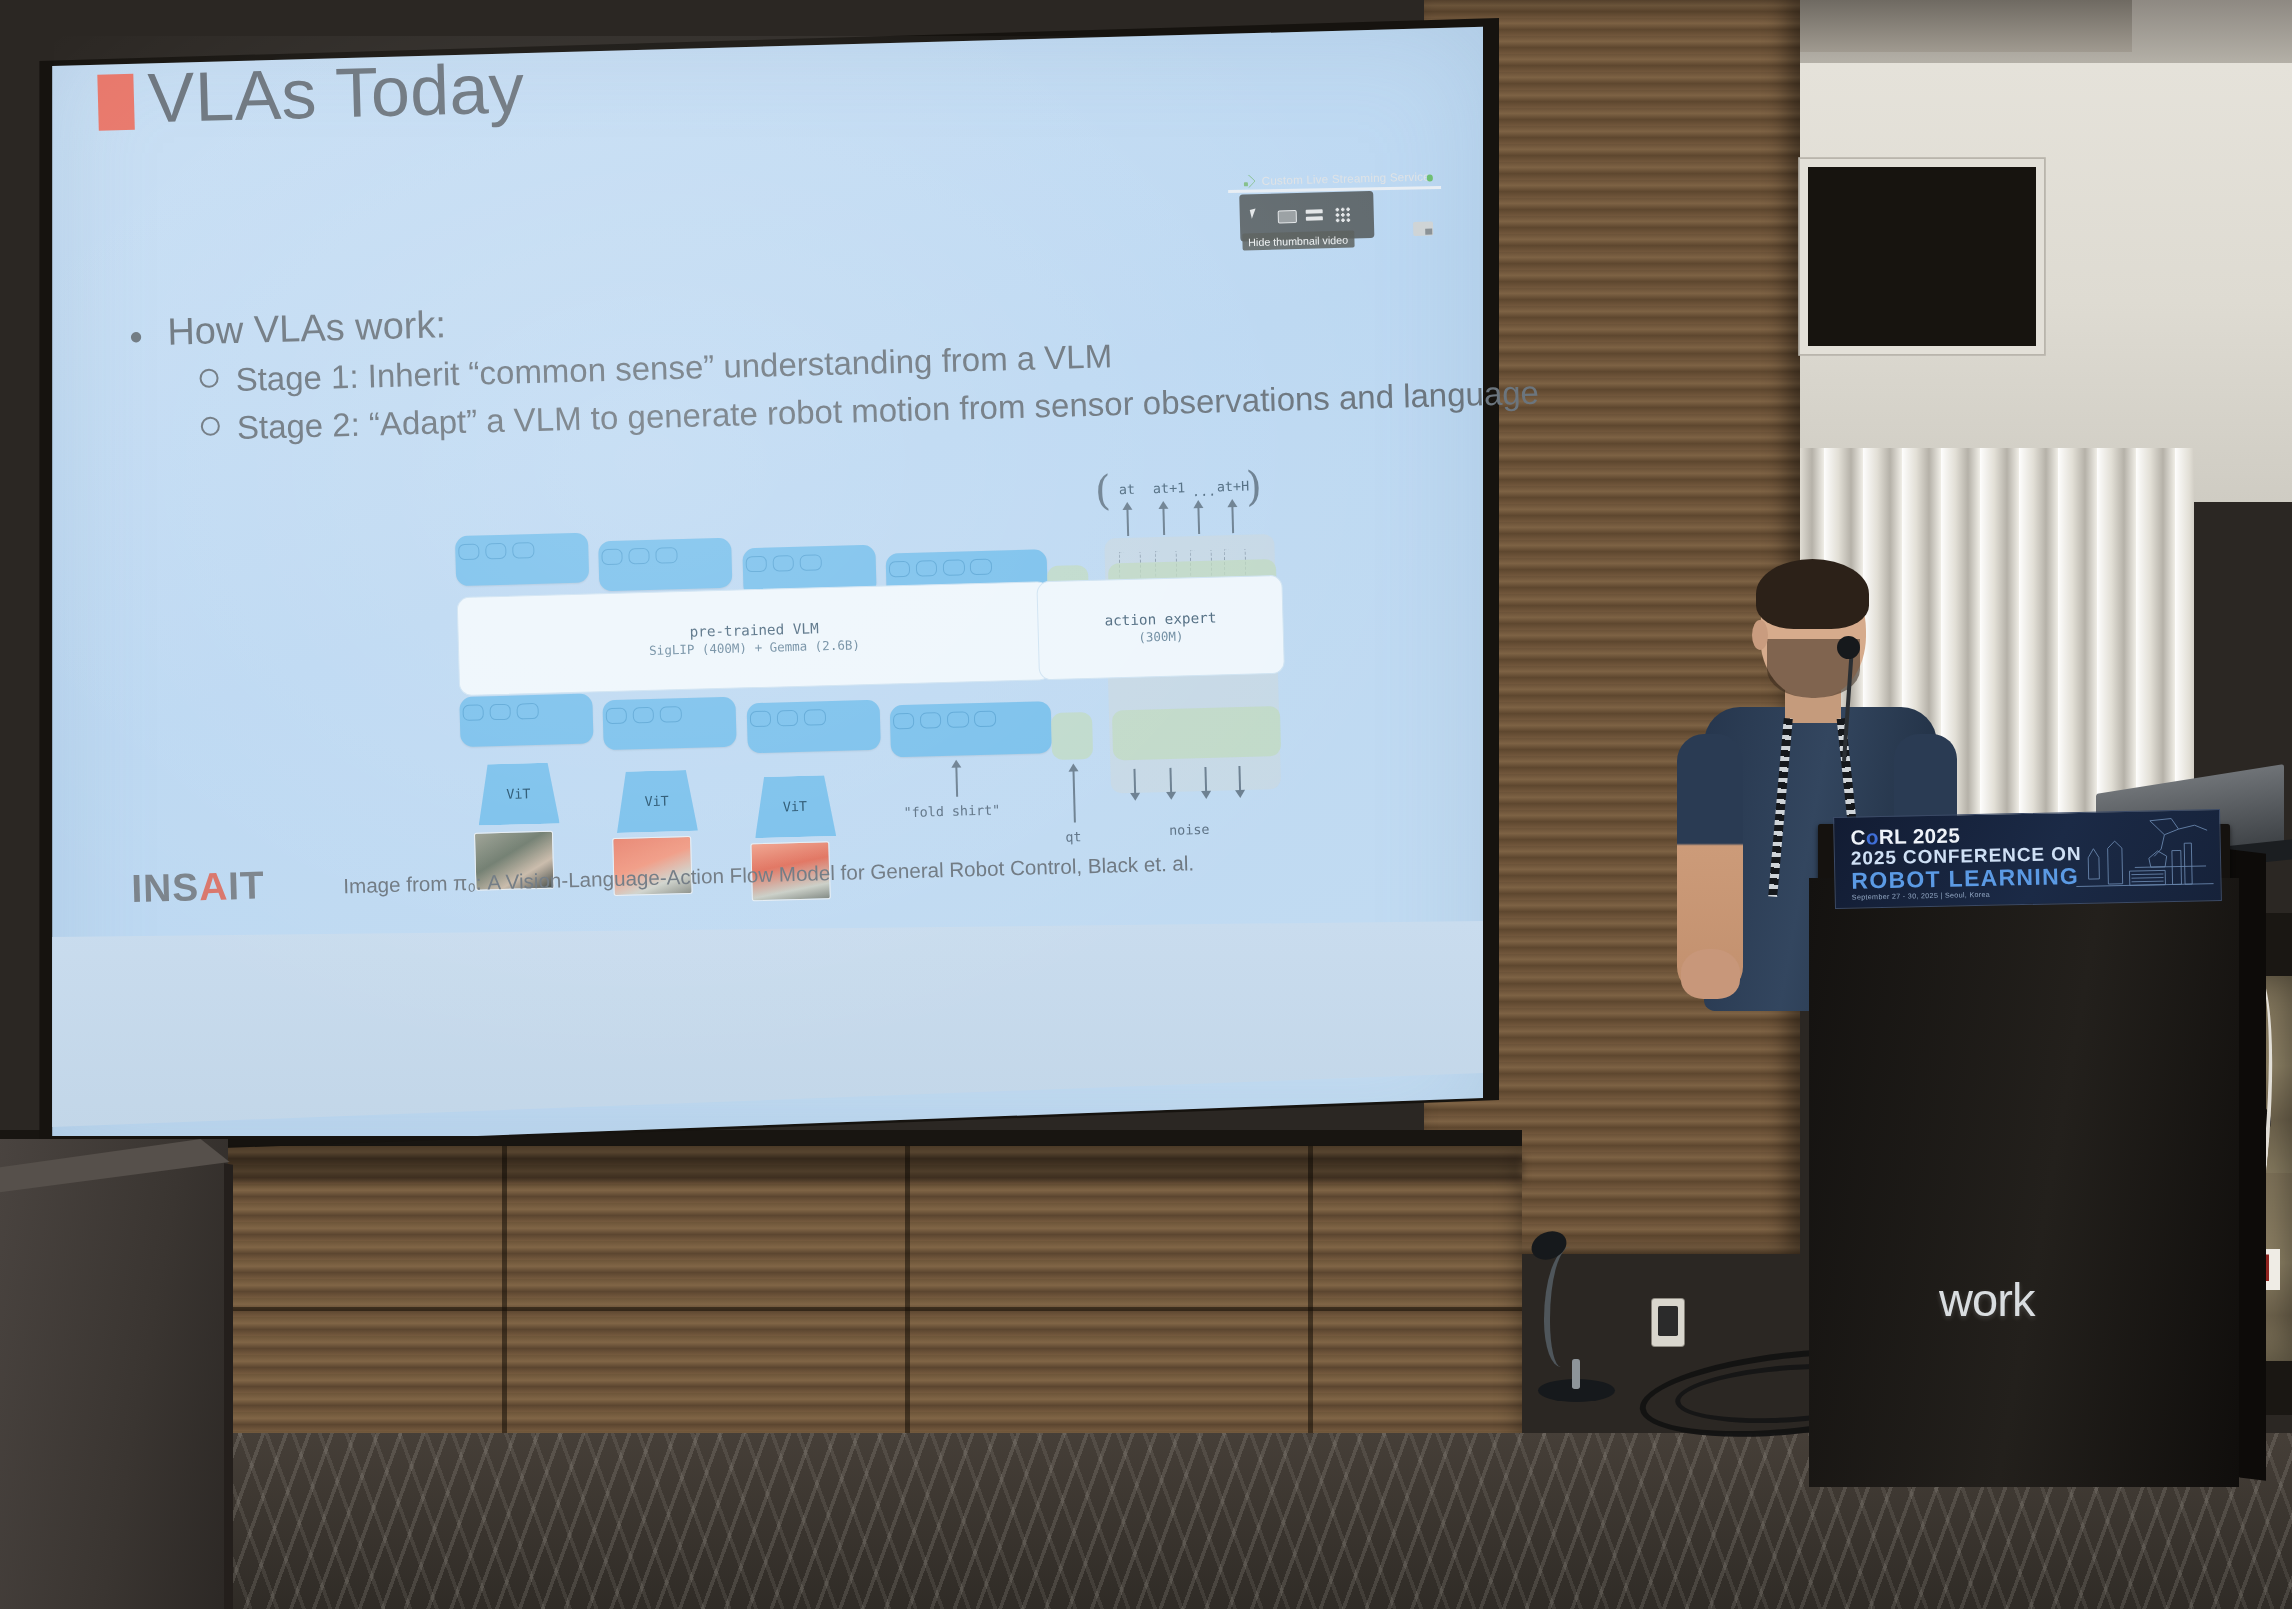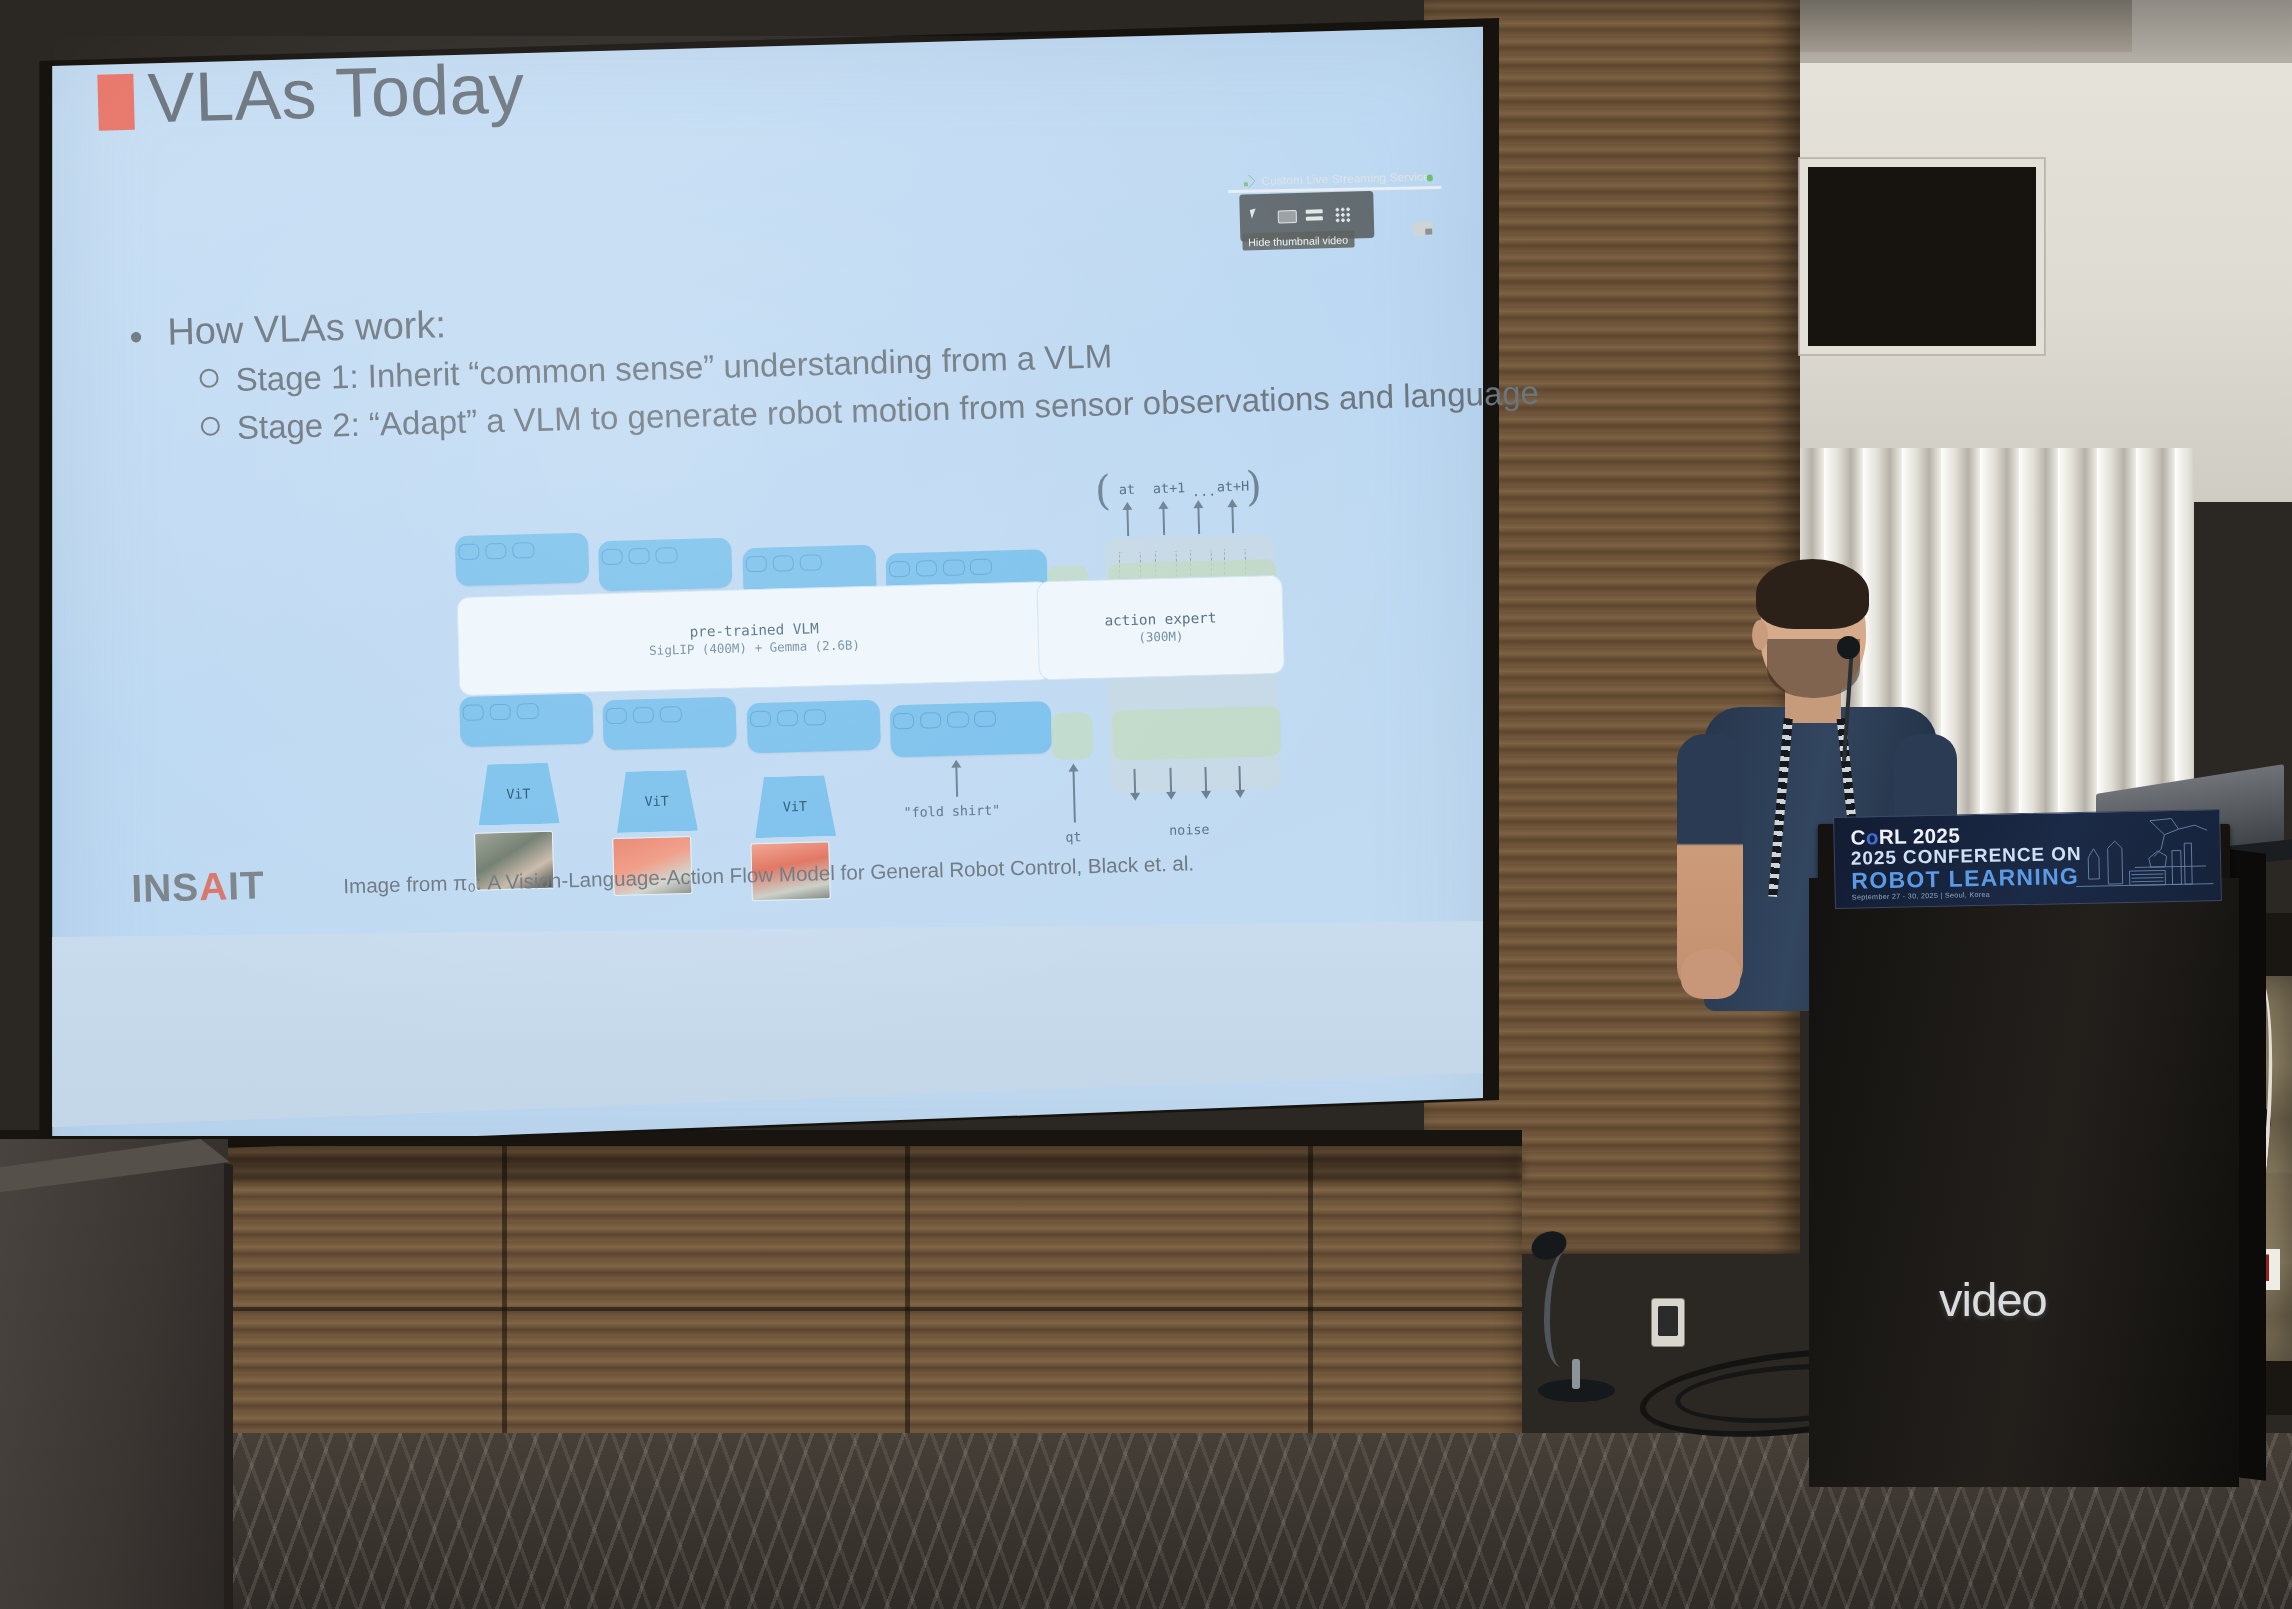--- a/index.html
+++ b/index.html
@@ -390,21 +390,21 @@
           <path d="M66 66 h36 M66 70 h36 M66 74 h36"></path>
           <rect x="112" y="40" width="10" height="38"></rect>
           <rect x="126" y="32" width="8" height="46"></rect>
           <path d="M18 46 l6-10 6 10 v24 h-12 z"></path>
           <path d="M40 36 l8 -8 8 8 v40 h-16 z"></path>
           <path d="M4 78 h154"></path>
         </g>
       </svg>
     </div>
 
-    <div class="coex">video</div>
+    <div class="coex">work</div>
   </div>
 
   <div class="table-cloth"></div>
   <div class="table-top"></div>
   <div class="table-edge"></div>
 
 </div>
 
 
 </body></html>

